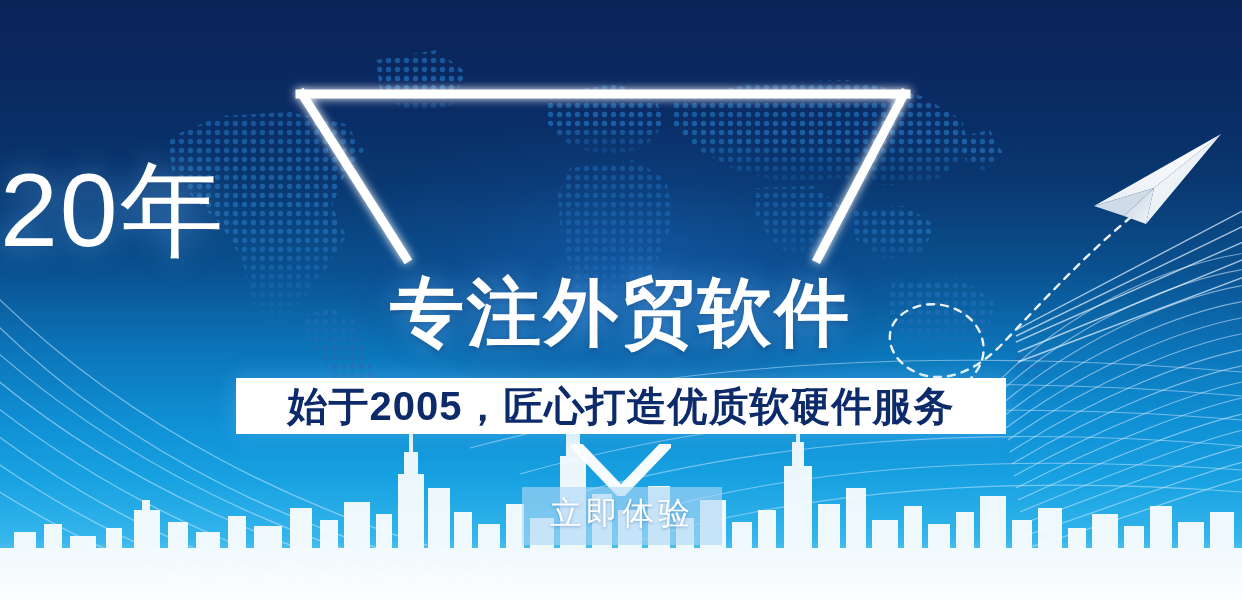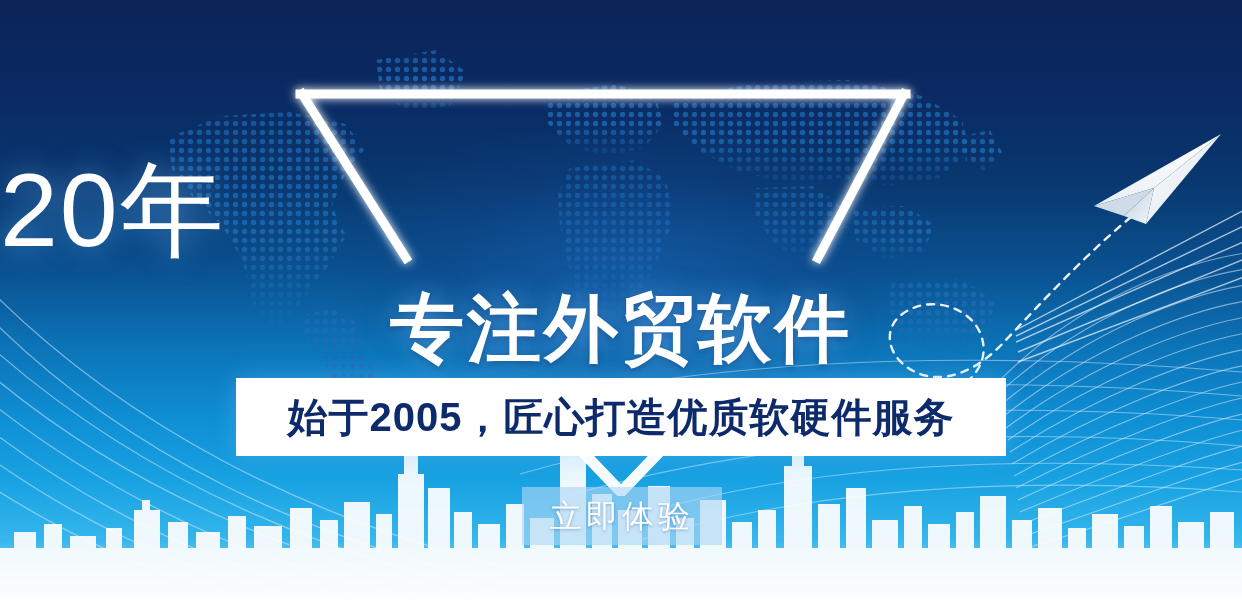--- a/index.html
+++ b/index.html
@@ -120,29 +120,28 @@
     top: 276px;
     width: 1242px;
     text-align: center;
     color: #ffffff;
     font-size: 74px;
     line-height: 1;
     font-weight: bold;
     letter-spacing: 3px;
     text-shadow: 0 0 26px rgba(110,185,255,.6), 0 2px 6px rgba(5,30,80,.45);
     z-index: 6;
-    margin-top: 16px;
   }
 
   .subtitle-band {
     position: absolute;
     left: 236px;
     top: 378px;
     width: 770px;
-    height: 78px;
+    height: 56px;
     background: #ffffff;
     display: flex;
     align-items: center;
     justify-content: center;
     box-shadow: 0 0 22px rgba(120,195,255,.35);
     z-index: 6;
   }
   .subtitle-text {
     color: #0d2b6b;
     font-size: 40px;
@@ -175,20 +174,21 @@
     z-index: 7;
     cursor: pointer;
   }
   .cta-label {
     color: #ffffff;
     font-size: 32px;
     font-weight: 400;
     letter-spacing: 4px;
     line-height: 1;
     text-shadow: 0 1px 3px rgba(20,80,150,.4);
+    font-family: Liberation Mono, monospace;
   }
 </style>
 </head>
 <body>
 
 <div class="banner">
 
   <svg class="worldmap" viewBox="0 0 960 400" preserveAspectRatio="none" aria-hidden="true">
     <defs>
       <pattern id="dots" width="9" height="9" patternUnits="userSpaceOnUse">

